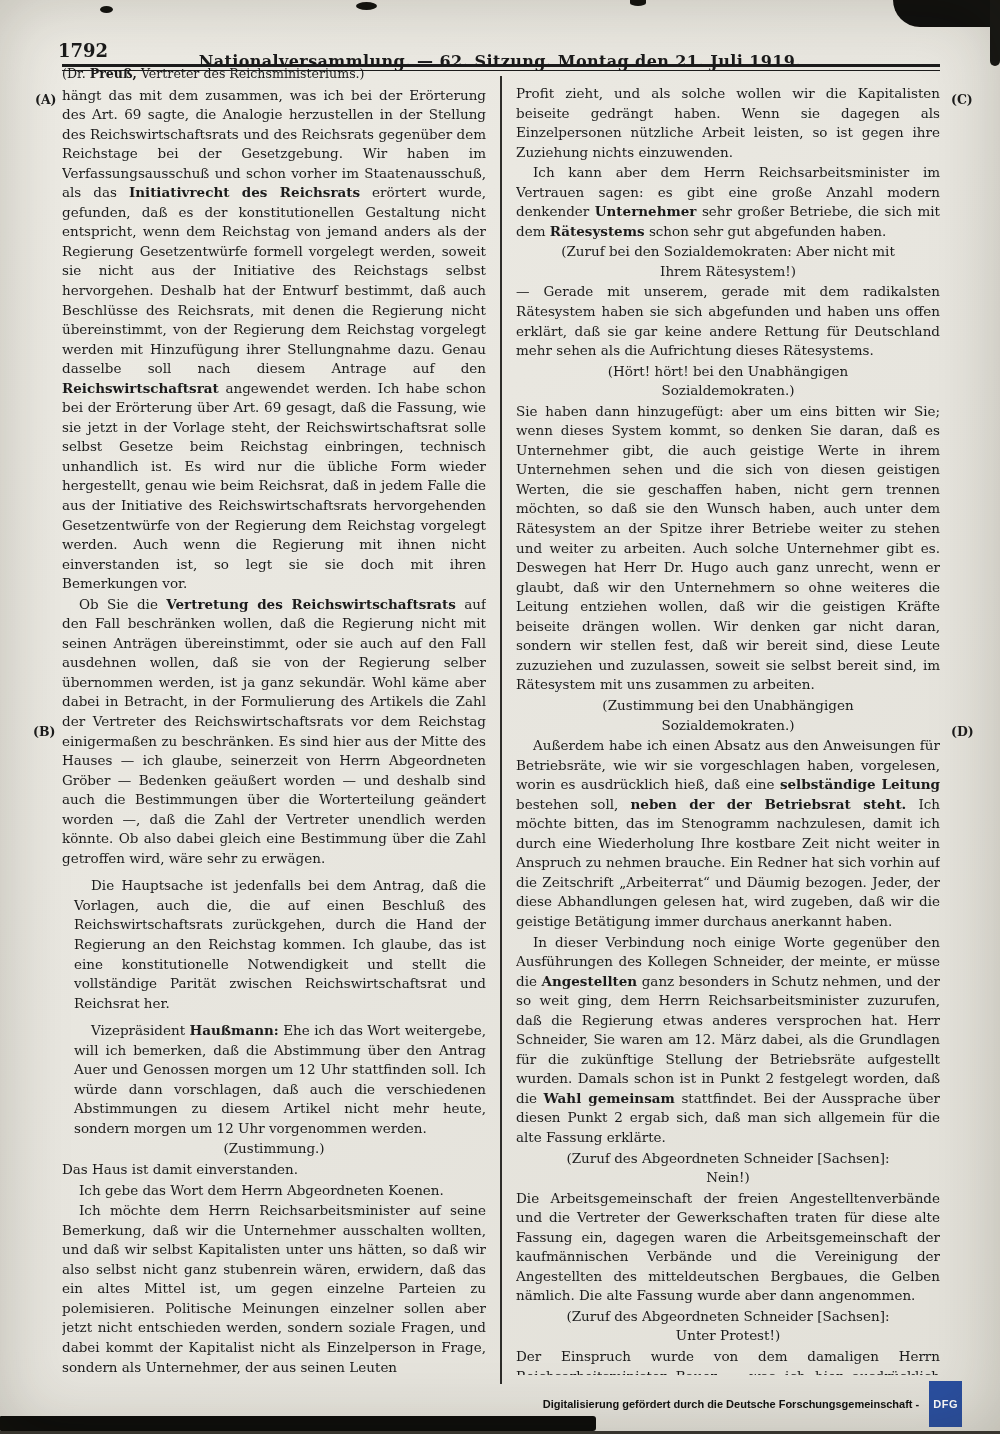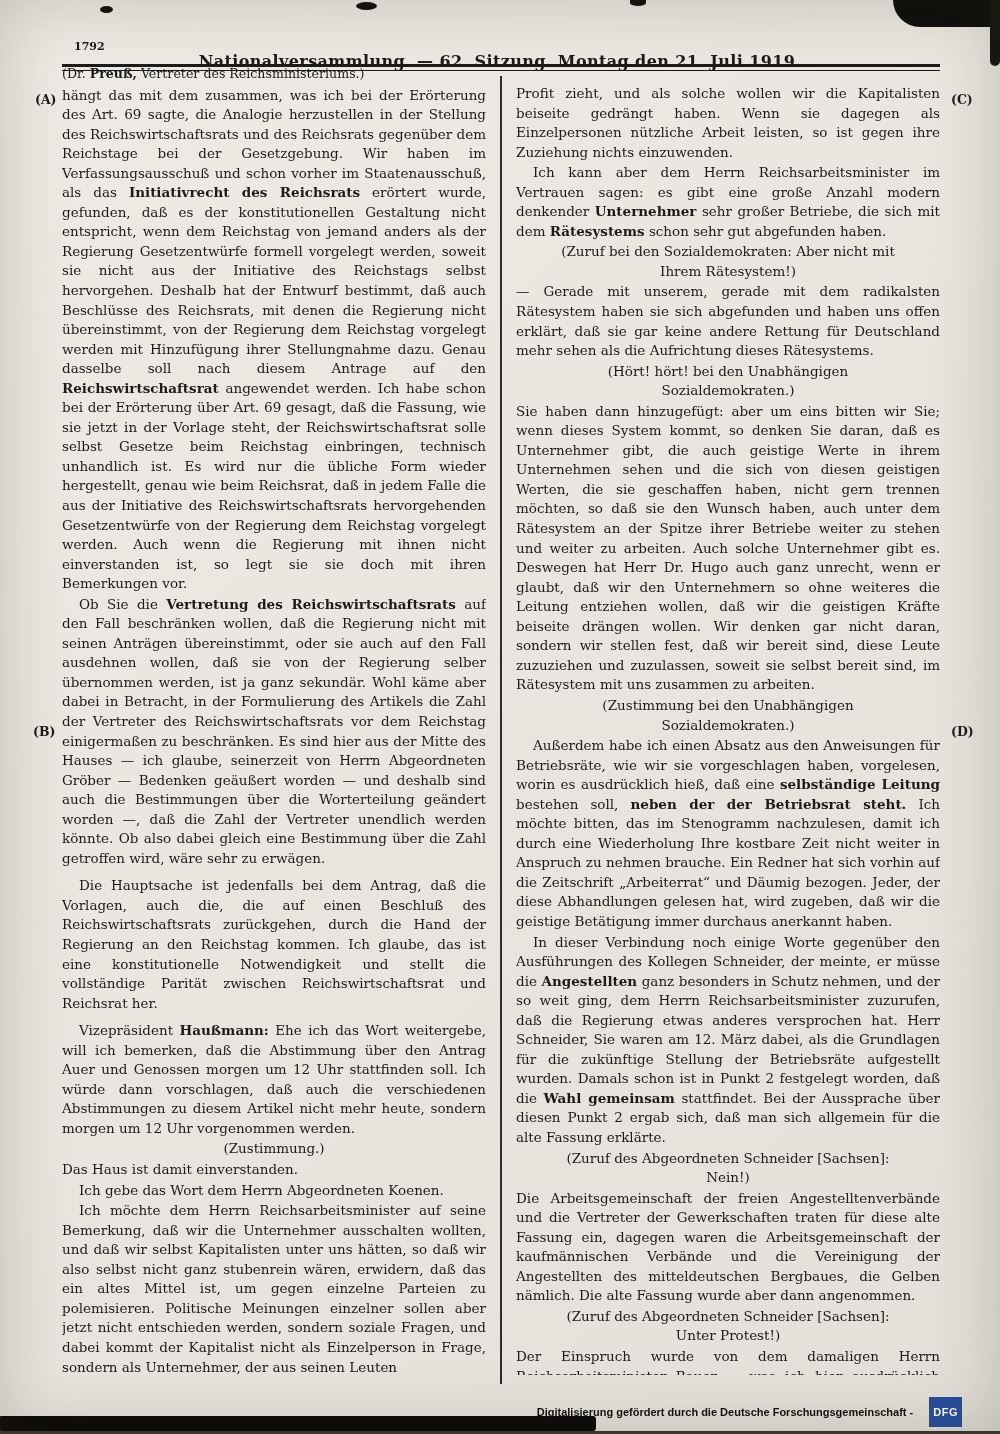--- a/index.html
+++ b/index.html
@@ -1,48 +1,48 @@
 <!DOCTYPE html>
 <html><head>
 <meta charset="utf-8">
 <style>
   html,body{margin:0;padding:0;background:#2b2b28;}
   .scan{position:relative;width:1000px;height:1434px;margin:0 auto;overflow:hidden;
         background:linear-gradient(135deg,#edebe4 0%,#e7e5de 55%,#e2e0d8 100%);
         font-family:"DejaVu Serif","Liberation Serif",serif;color:#1b1b1b;}
   .vignette{position:absolute;inset:0;box-shadow:inset 0 0 70px rgba(40,35,20,.22);pointer-events:none;z-index:40;}
 
-  .page-num{position:absolute;top:40px;left:74px;font-size:11px;font-weight:bold;z-index:5;}
+  .page-num{position:absolute;top:40px;left:58px;font-size:18px;font-weight:bold;z-index:5;}
   .header-title{position:absolute;top:52px;left:0;width:100%;text-align:center;font-size:16px;
                 font-weight:bold;letter-spacing:.4px;z-index:4;}
   .header-rule{position:absolute;top:64px;left:62px;width:878px;height:3px;
                border-top:3px solid #1c1c1c;border-bottom:1px solid #1c1c1c;z-index:5;}
 
   .divider{position:absolute;top:76px;left:500px;width:1.5px;height:1308px;background:#2e2d2a;z-index:3;}
 
   .columns{position:absolute;top:65px;left:62px;width:878px;display:flex;justify-content:space-between;z-index:2;}
   .col{width:424px;height:1310px;overflow:hidden;text-align:justify;font-size:13.5px;line-height:19.55px;box-sizing:border-box;}
   .col.right{padding-top:19px;}
 
   .col p{margin:0 0 1px 0;text-indent:17px;}
   .col p.noindent{text-indent:0;}
   .col p.note{text-indent:0;font-size:12.6px;line-height:18.5px;margin-bottom:2px;}
   .col p.interjection{text-indent:0;text-align:center;padding:0 30px;margin:1px 0;}
-  .col p.space{margin-top:8px;}
+  .col p.space{margin-top:8px;margin-left:12px;}
   .col b{font-weight:bold;}
 
   .mark{position:absolute;font-size:12.5px;font-weight:bold;z-index:6;}
   #markA{top:92px;left:35px;}
   #markB{top:724px;left:33px;}
   #markC{top:92px;left:951px;}
   #markD{top:724px;left:951px;}
 
-  .credit{position:absolute;bottom:7px;right:38px;display:flex;align-items:center;gap:16px;
+  .credit{position:absolute;bottom:7px;right:38px;display:flex;align-items:center;gap:10px;
           font-family:"Liberation Sans","DejaVu Sans",sans-serif;font-size:11px;font-weight:bold;color:#101010;z-index:30;}
-  .dfg{display:inline-block;background:#2a4fa0;color:#ffffff;padding:9px 4px;font-size:11px;
+  .dfg{display:inline-block;background:#2a4fa0;color:#ffffff;padding:17px 4px;font-size:11px;
        font-weight:bold;letter-spacing:.5px;}
 
   .art{position:absolute;background:#121210;z-index:20;}
   #art-t1{top:6px;left:100px;width:13px;height:7px;border-radius:50%;}
   #art-t2{top:2px;left:356px;width:21px;height:8px;border-radius:50%;}
   #art-t3{top:0;left:630px;width:16px;height:6px;border-radius:0 0 50% 50%;}
   #art-tr{top:0;left:893px;width:107px;height:27px;border-radius:0 0 0 70px;background:#0f0f0e;}
   #art-re{top:0;left:990px;width:10px;height:66px;background:#161614;border-radius:0 0 5px 5px;}
   #art-bl{bottom:3px;left:0;width:596px;height:15px;background:#0c0c0b;border-radius:1px 3px 3px 1px;}
   #art-be{bottom:0;left:0;width:1000px;height:3px;background:#3a3833;}

